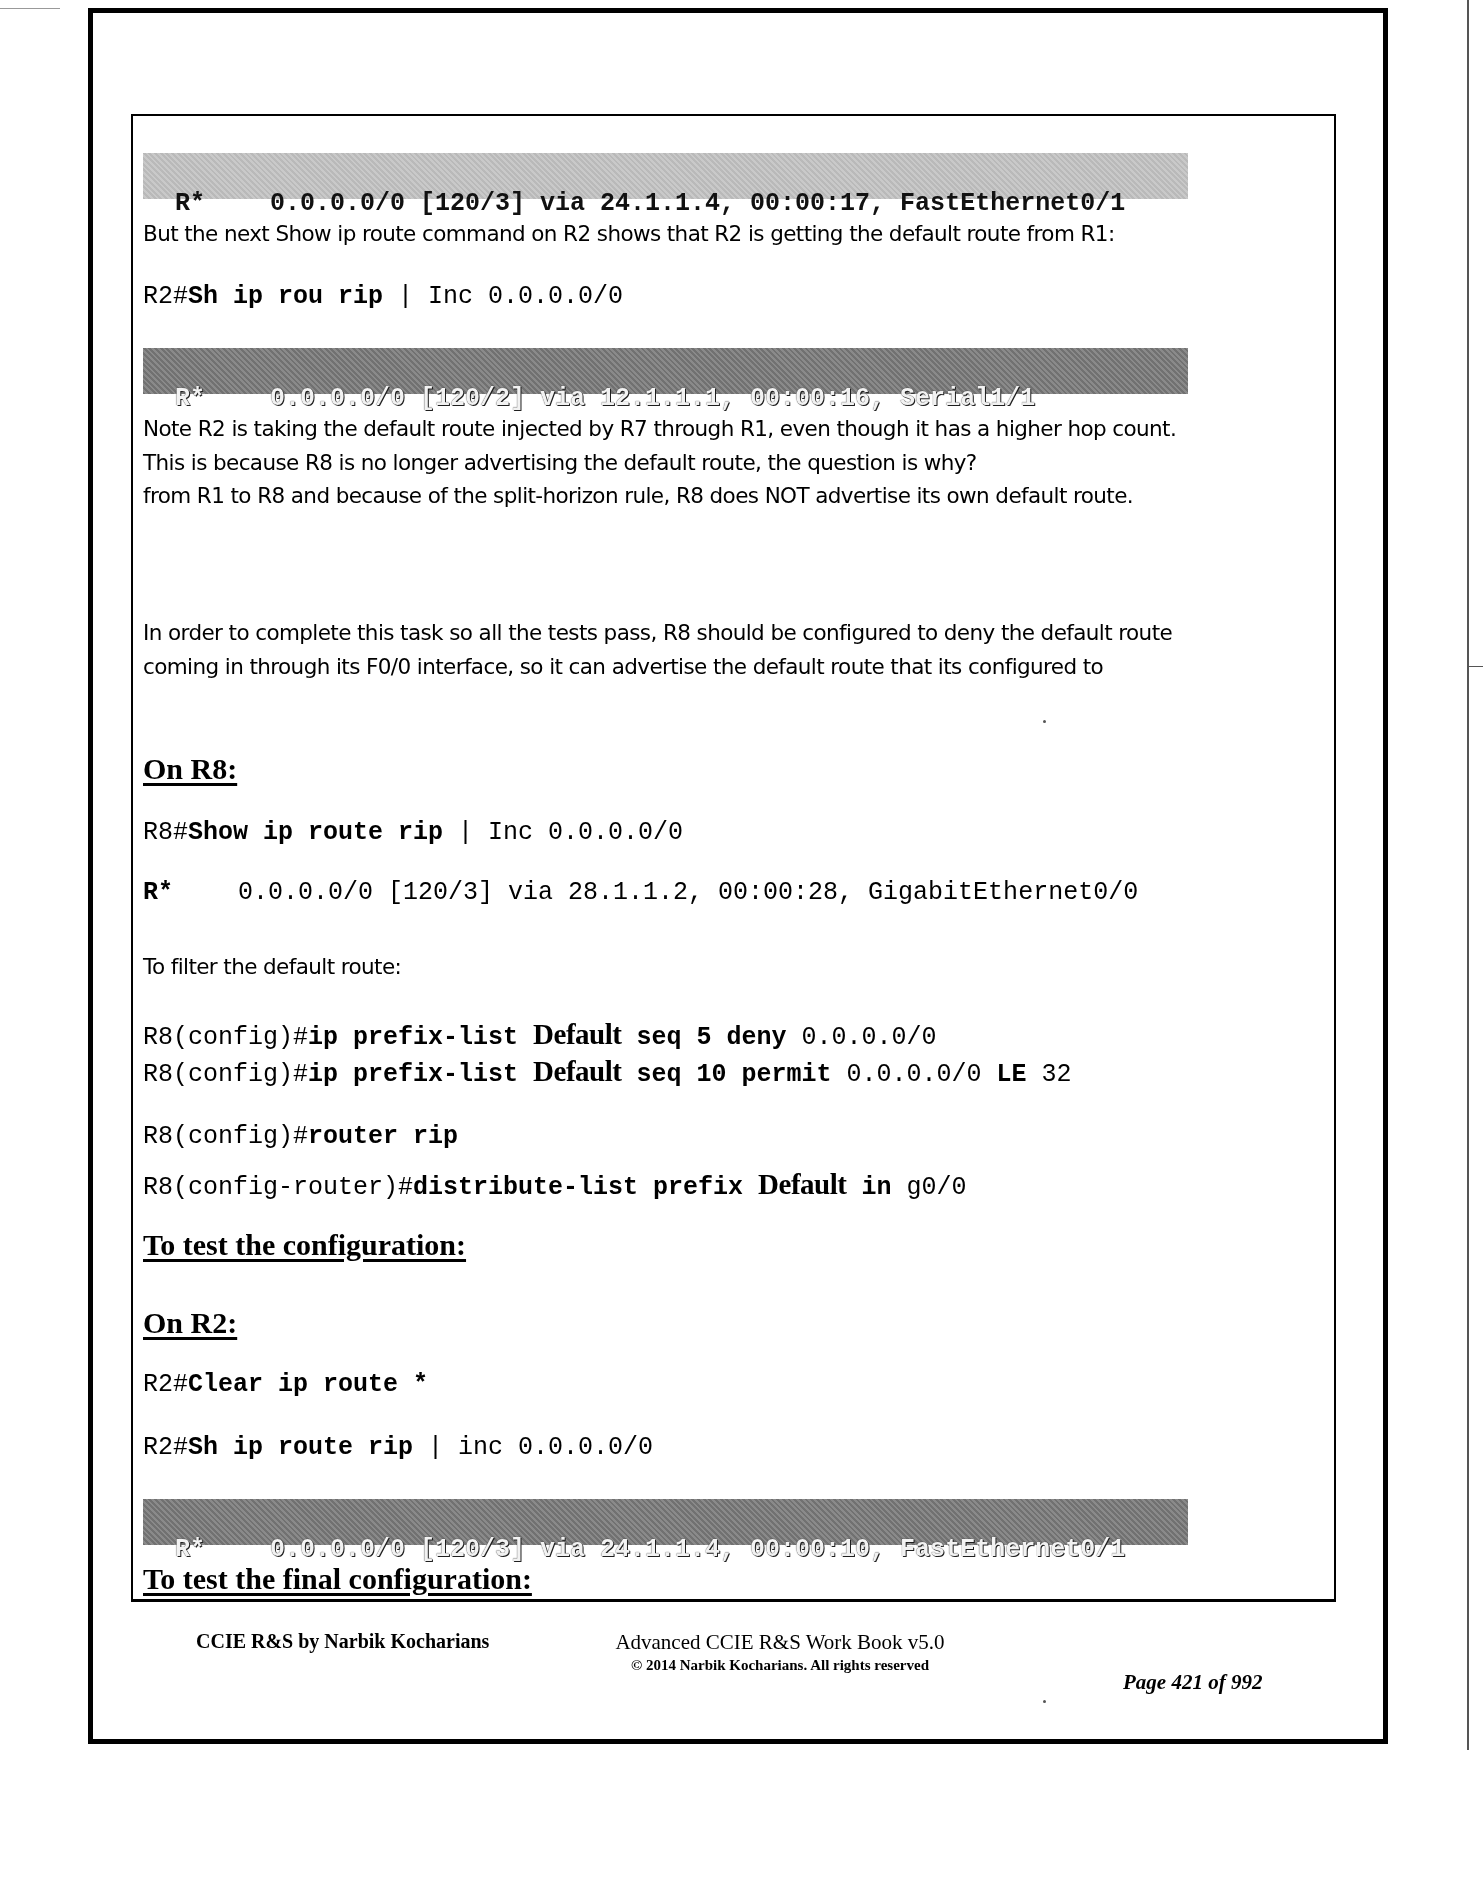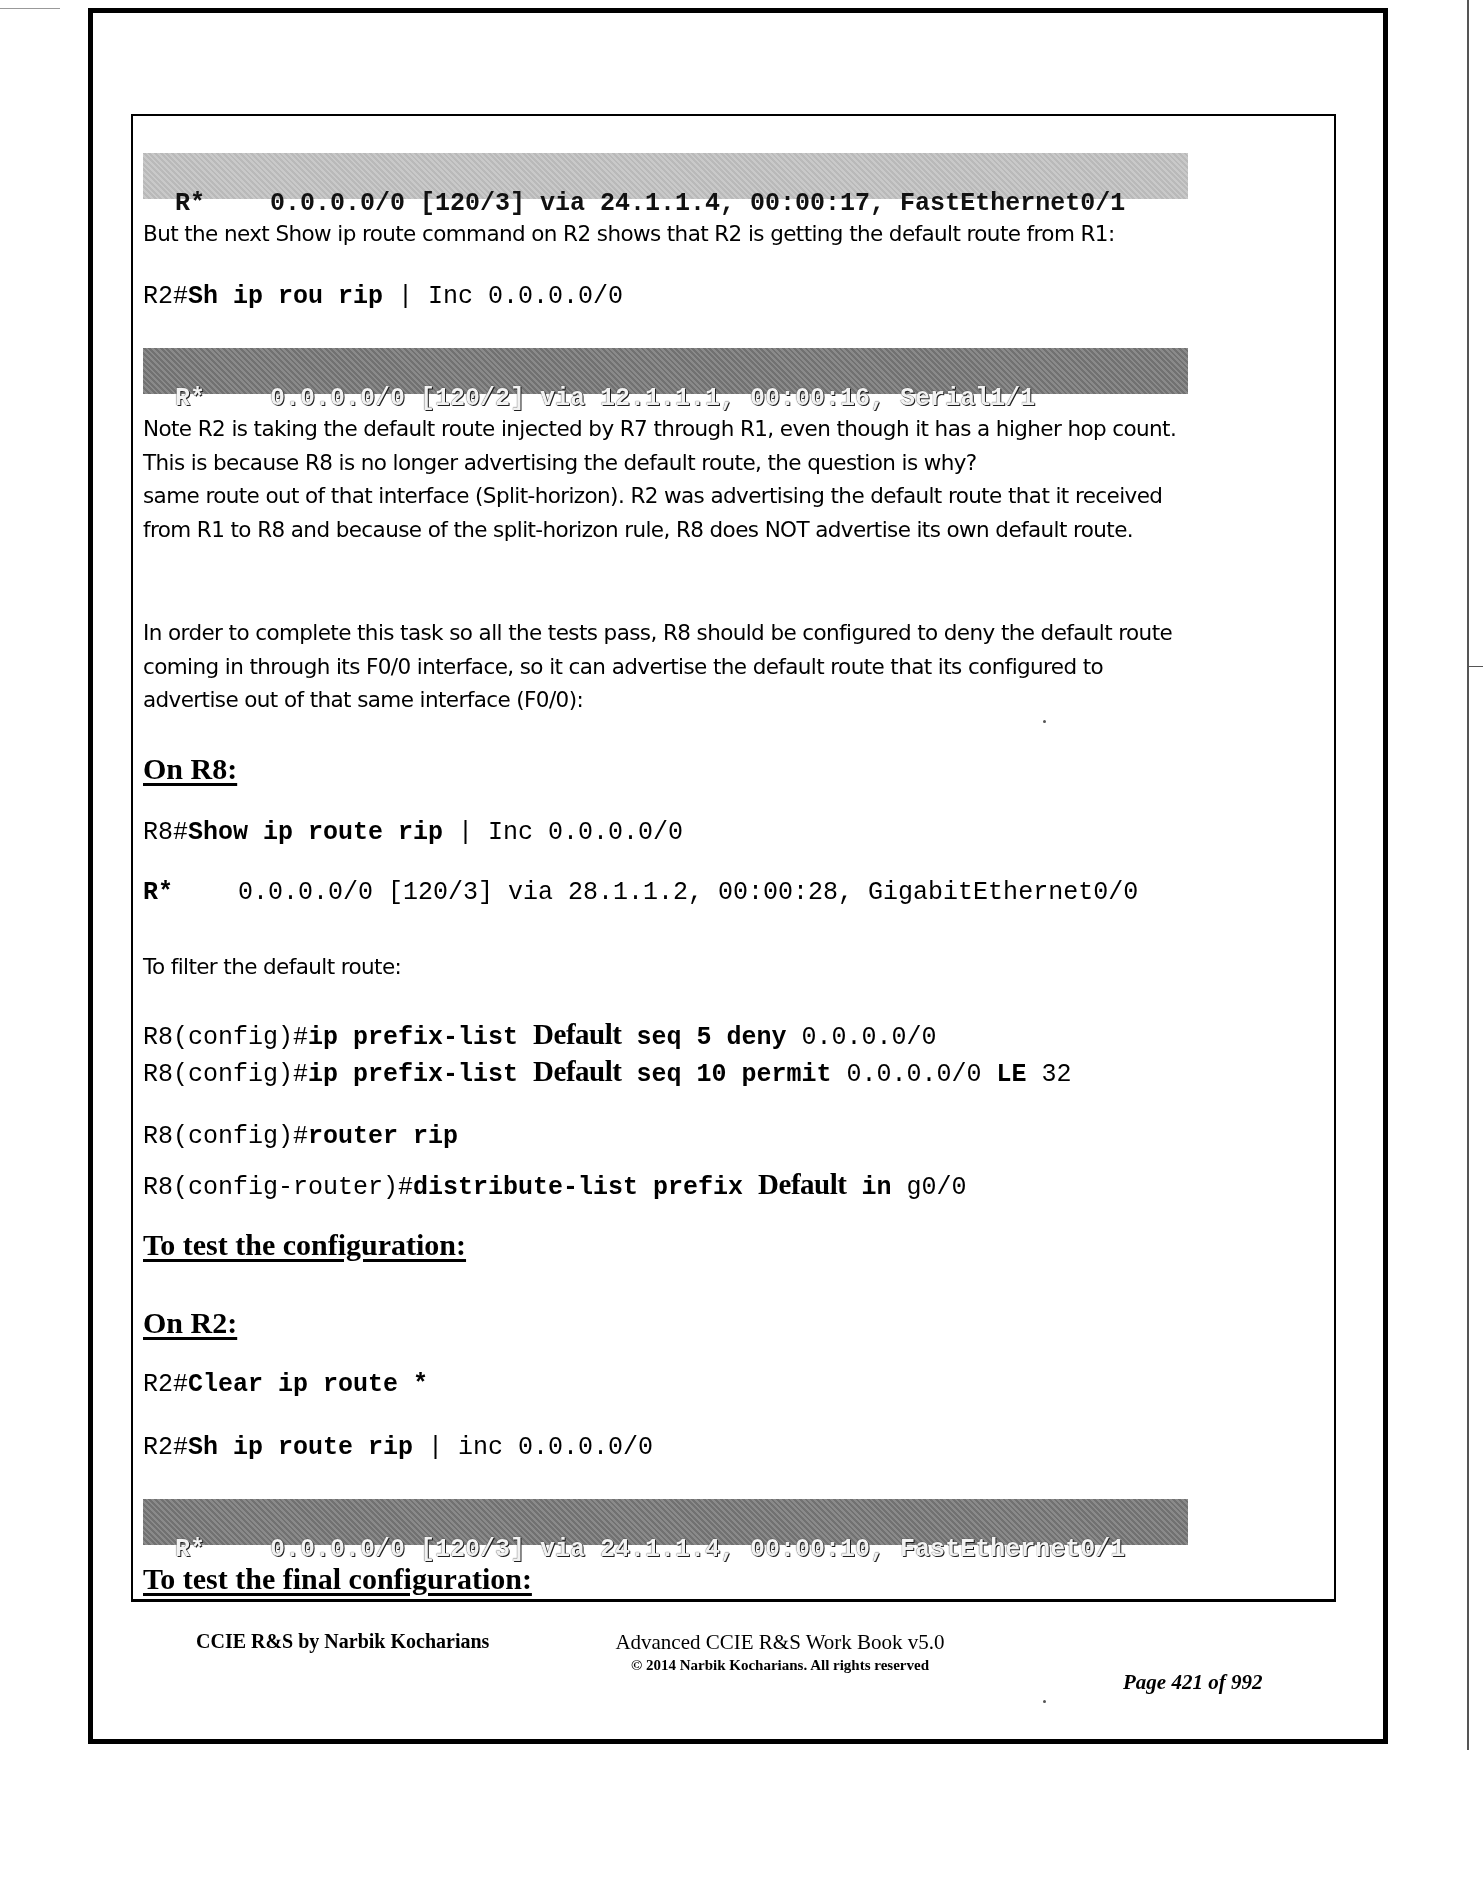--- a/index.html
+++ b/index.html
@@ -59,28 +59,26 @@
 
 <div class="line mono" style="top:282px;"><span>R2#</span><b>Sh ip rou rip</b><span> | </span><span>Inc 0.0.0.0/0</span></div>
 
 <div class="hl hl-dark" style="top:348px;">
   <span class="lbl">R*</span><span>0.0.0.0/0 [120/2] via 12.1.1.1, 00:00:16, Serial1/1</span>
 </div>
 
 <div class="prose-block" style="top:412px;">
   <div>Note R2 is taking the default route injected by R7 through R1, even though it has a higher hop count.</div>
   <div>This is because R8 is no longer advertising the default route, the question is why?</div>
-  <div>same route out of that interface (Split-horizon). R2 was advertising the default route that it received</div>
   <div>from R1 to R8 and because of the split-horizon rule, R8 does NOT advertise its own default route.</div>
 </div>
 
 <div class="prose-block" style="top:616px;">
   <div>In order to complete this task so all the tests pass, R8 should be configured to deny the default route</div>
   <div>coming in through its F0/0 interface, so it can advertise the default route that its configured to</div>
-  <div>advertise out of that same interface (F0/0):</div>
 </div>
 
 <div class="line heading" style="top:752px;">On R8:</div>
 
 <div class="line mono" style="top:818px;"><span>R8#</span><b>Show ip route rip</b><span> | </span><span>Inc 0.0.0.0/0</span></div>
 
 <div class="line mono" style="top:878px;"><b style="display:inline-block;width:95px;">R*</b><span>0.0.0.0/0 [120/3] via 28.1.1.2, 00:00:28, GigabitEthernet0/0</span></div>
 
 <div class="line prose" style="top:950px;">To filter the default route:</div>
 

